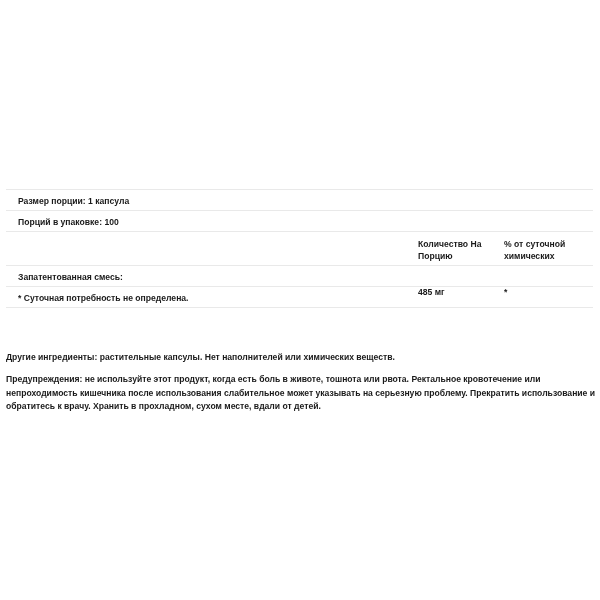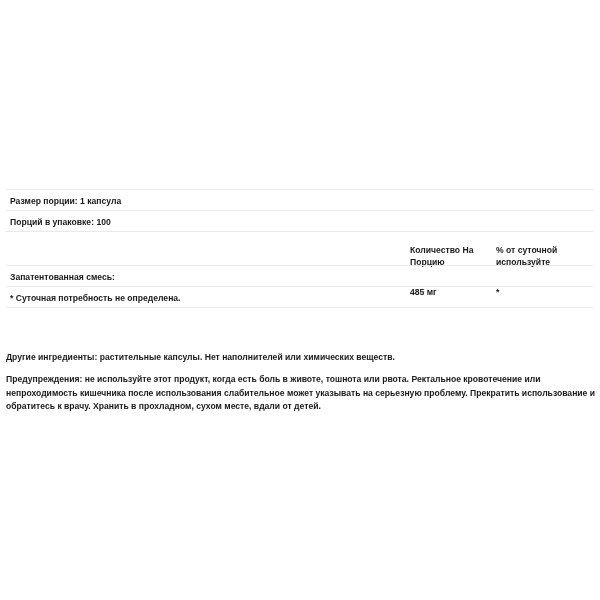--- a/index.html
+++ b/index.html
@@ -30,25 +30,26 @@
     .row.serving-size { height: 20px; }
     .row.servings-per { height: 20px; text-align: center; }
     .row.header { height: 33px; }
     .row.blend-title { height: 20px; }
     .row.blend-items { height: 33px; border-top-color: transparent; }
     .row.footnote { height: 20px; }
     .row.end { height: 0; }
     .cell {
       position: absolute;
       line-height: 12px;
+      margin-left: 8px;
     }
     .label-left { left: 4px; top: 5px; }
     .col-amount { left: 404px; }
     .col-dv { left: 490px; }
-    .header .col-amount, .header .col-dv { top: 12px; width: 80px; }
+    .header .col-amount, .header .col-dv { top: 6px; width: 80px; }
     .blend-divider {
       position: absolute;
       left: 0;
       top: 0;
       width: 393px;
       height: 1px;
       background: #e9e9e9;
     }
     .amount-wrap {
       position: absolute;
@@ -71,21 +72,21 @@
 
 <div class="panel">
   <div class="row serving-size">
     <span class="cell label-left">Размер порции: 1 капсула</span>
   </div>
   <div class="row servings-per">
     <span class="cell label-left">Порций в упаковке: 100</span>
   </div>
   <div class="row header">
     <span class="cell col-amount">Количество На Порцию</span>
-    <span class="cell col-dv">% от суточной используйте</span>
+    <span class="cell col-dv">% от суточной химических</span>
   </div>
   <div class="row blend-title">
     <span class="cell label-left">Запатентованная смесь:</span>
   </div>
   <div class="row footnote">
     <span class="cell label-left">* Суточная потребность не определена.</span>
   </div>
   <div class="row end"></div>
 
   <div class="amount-wrap">

